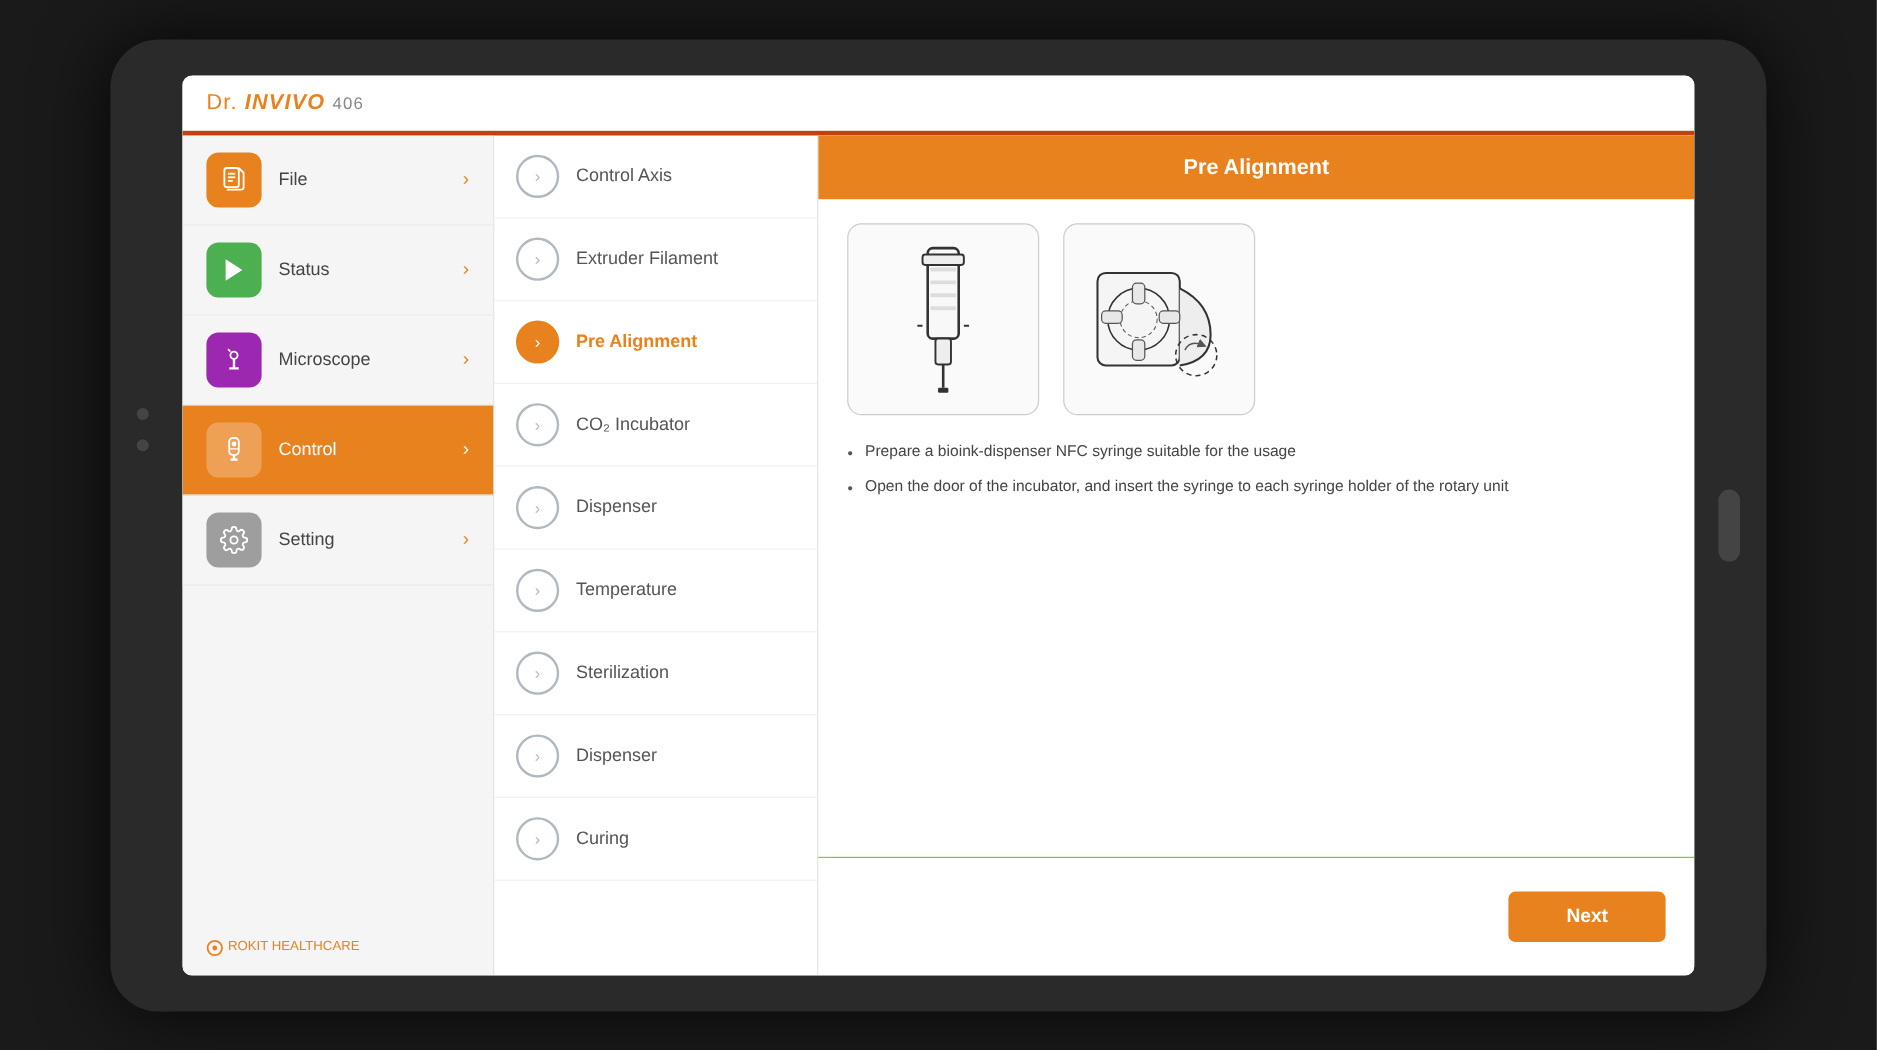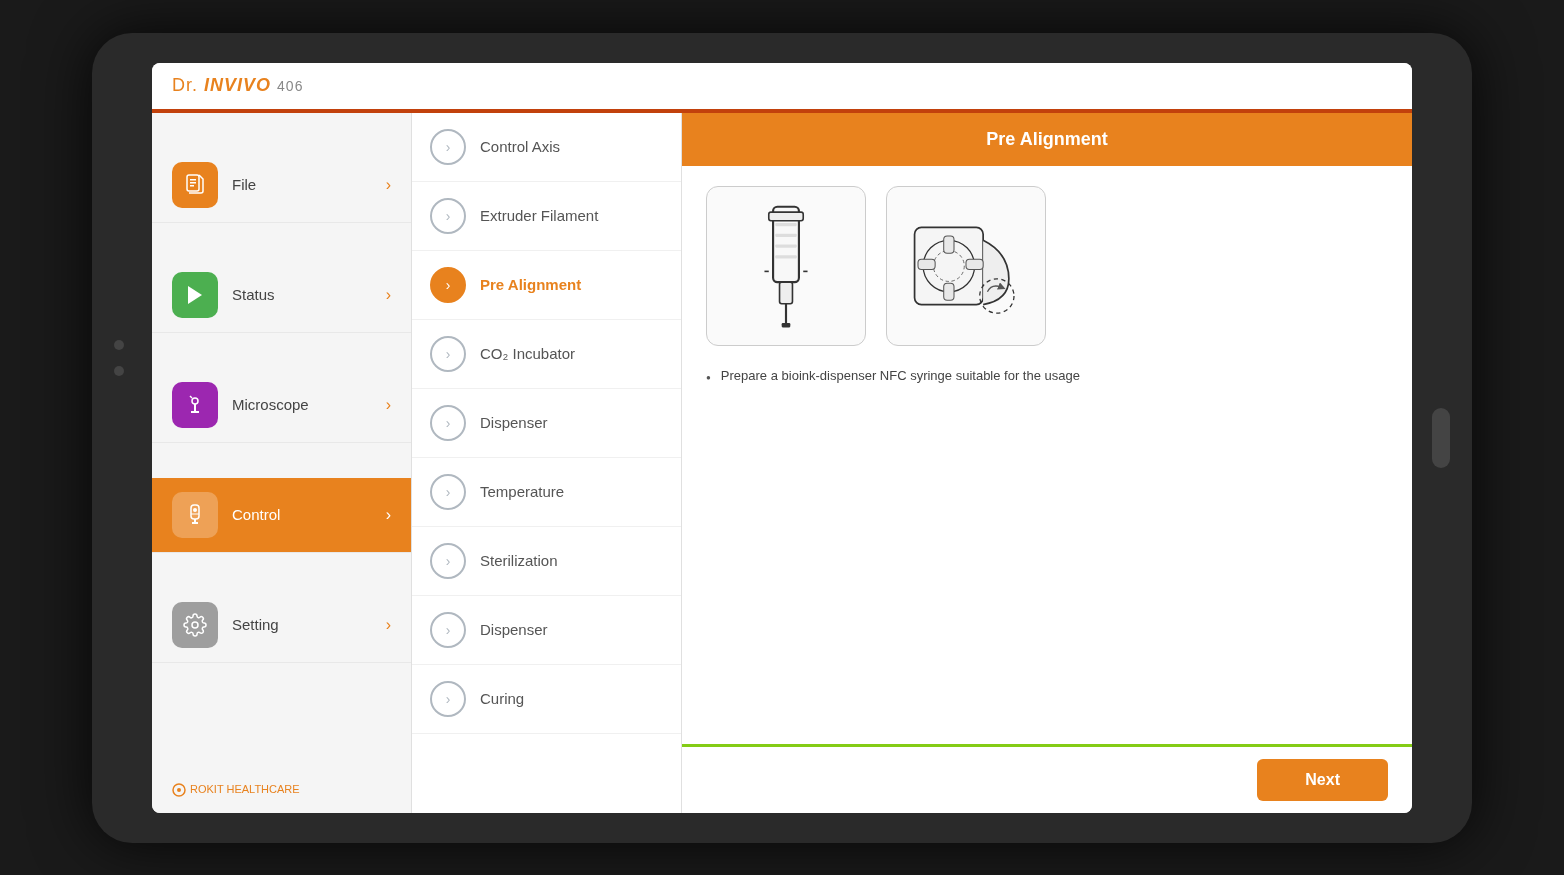--- a/index.html
+++ b/index.html
@@ -63,21 +63,20 @@
       justify-content: space-between;
     }
     .sidebar-items { flex: 1; }
     .sidebar-item {
       display: flex;
       align-items: center;
       padding: 14px 20px;
       cursor: pointer;
       border-bottom: 1px solid #e8e8e8;
       background: #f5f5f5;
-      margin-top: 35px;
     }
     .sidebar-item.active {
       background: #e8821e;
     }
     .sidebar-item.active .sidebar-label { color: #fff; }
     .sidebar-item.active .chevron { color: #fff; }
     .sidebar-icon-box {
       width: 46px;
       height: 46px;
       border-radius: 10px;
@@ -211,24 +210,24 @@
       line-height: 1.5;
     }
     .bullet-list li::before {
       content: '●';
       color: #555;
       font-size: 8px;
       margin-top: 5px;
       flex-shrink: 0;
     }
     .content-footer {
-      padding: 12px 24px;
+      padding: 28px 24px;
       display: flex;
       justify-content: flex-end;
-      border-top: 3px solid #84cc16;
+      border-top: 1px solid #84cc16;
     }
     .btn-next {
       background: #e8821e;
       color: #fff;
       border: none;
       padding: 12px 48px;
       border-radius: 6px;
       font-size: 16px;
       font-weight: 600;
       cursor: pointer;
@@ -448,20 +447,23 @@
                   </marker>
                 </defs>
               </svg>
             </div>
           </div>
 
           <ul class="bullet-list">
             <li>
               <span>Prepare a bioink-dispenser NFC syringe suitable for the usage</span>
             </li>
+            <li>
+              <span>Open the door of the incubator, and insert the syringe to each syringe holder of the rotary unit</span>
+            </li>
           </ul>
         </div>
         <div class="content-footer">
           <button class="btn-next">Next</button>
         </div>
       </div>
     </div>
   </div>
 </div>
 

